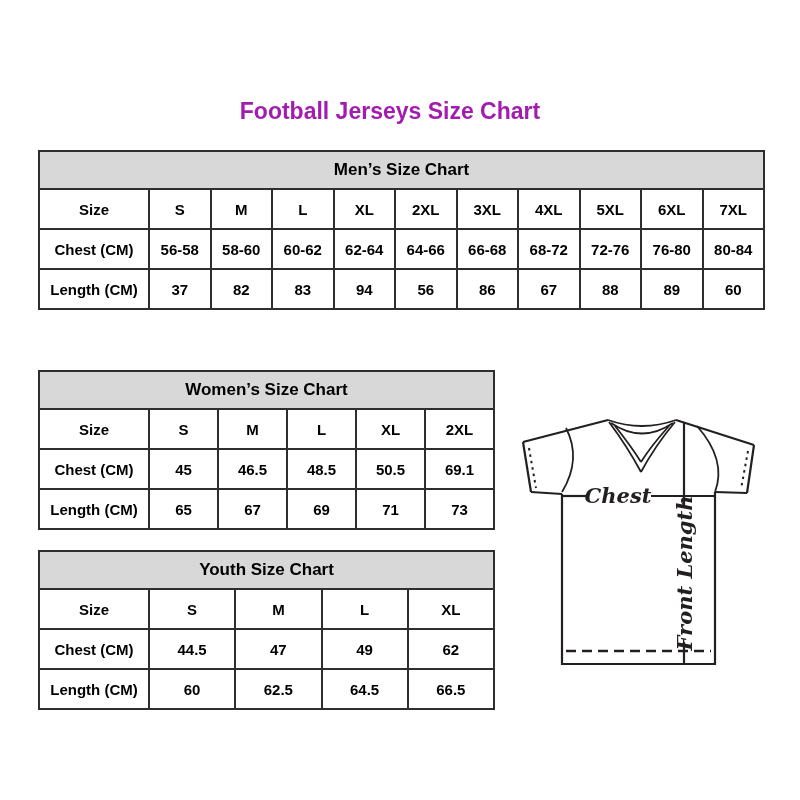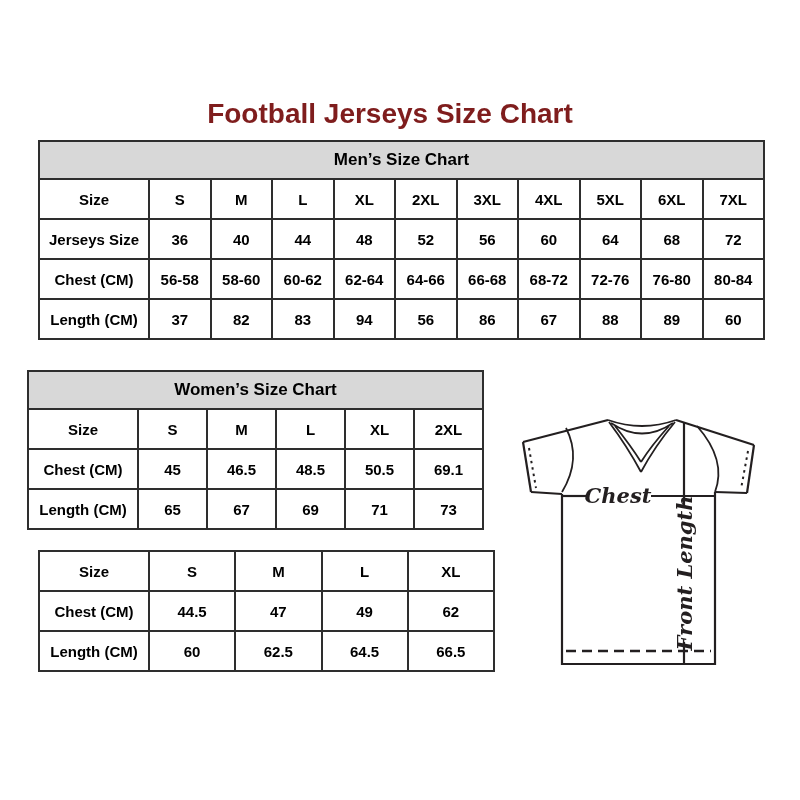--- a/index.html
+++ b/index.html
@@ -2,34 +2,34 @@
 <html><head>
 <meta charset="utf-8">
 <style>
   html,body { margin:0; padding:0; background:#ffffff; }
   .canvas {
     position:relative; width:800px; height:800px; background:#ffffff;
     font-family:"Liberation Sans", sans-serif; color:#000; overflow:hidden;
   }
   .page-title {
     position:absolute; top:98px; left:0; width:780px; text-align:center;
-    font-size:28px; font-weight:bold; color:#7f1d1d;
+    font-size:23px; font-weight:bold; color:#a21caf;
   }
   table.size-table {
     position:absolute; border-collapse:collapse; table-layout:fixed;
     background:#ffffff;
   }
   table.size-table td {
     border:2px solid #2e2e2e; text-align:center; vertical-align:middle;
     font-weight:bold; font-size:15px; padding:0; color:#000; overflow:hidden;
   }
   table.size-table td.title-cell { background:#d8d8d8; font-size:17px; height:36px; }
   table.size-table tr.data-row td { height:38px; }
-  #men-table   { left:38px; top:140px; width:727px;padding-left:44px; }
-  #women-table { left:27px; top:370px; width:457px;border-radius:31px; }
+  #men-table   { left:38px; top:150px; width:727px;padding-left:44px; }
+  #women-table { left:38px; top:370px; width:457px;border-radius:31px; }
   #youth-table { left:38px; top:550px; width:457px; }
   col.label-col { width:110px; }
   #jersey-diagram { position:absolute; left:505px; top:402px; width:268px; height:278px; }
   #jersey-diagram path, #jersey-diagram line { stroke:#231f20; fill:none; }
   .main-line   { stroke-width:2.2; }
   .thin-line   { stroke-width:1.8; }
   .dash-hem    { stroke-width:2.4; stroke-dasharray:10 6; }
   .dot-cuff    { stroke-width:2; stroke-dasharray:2.5 4; }
   .measure-txt {
     font-family:"DejaVu Serif", serif; font-style:italic; font-weight:bold;
@@ -68,33 +68,20 @@
         <td>L</td>
         <td>XL</td>
         <td>2XL</td>
         <td>3XL</td>
         <td>4XL</td>
         <td>5XL</td>
         <td>6XL</td>
         <td>7XL</td>
       </tr>
       <tr class="data-row">
-        <td>Jerseys Size</td>
-        <td>36</td>
-        <td>40</td>
-        <td>44</td>
-        <td>48</td>
-        <td>52</td>
-        <td>56</td>
-        <td>60</td>
-        <td>64</td>
-        <td>68</td>
-        <td>72</td>
-      </tr>
-      <tr class="data-row">
         <td>Chest (CM)</td>
         <td>56-58</td>
         <td>58-60</td>
         <td>60-62</td>
         <td>62-64</td>
         <td>64-66</td>
         <td>66-68</td>
         <td>68-72</td>
         <td>72-76</td>
         <td>76-80</td>
@@ -158,20 +145,23 @@
 
   <table class="size-table" id="youth-table">
     <colgroup>
         <col class="label-col">
         <col>
         <col>
         <col>
         <col>
       </colgroup>
     <tbody>
+      <tr>
+          <td class="title-cell" colspan="5">Youth Size Chart</td>
+        </tr>
       <tr class="data-row">
         <td>Size</td>
         <td>S</td>
         <td>M</td>
         <td>L</td>
         <td>XL</td>
       </tr>
       <tr class="data-row">
         <td>Chest (CM)</td>
         <td>44.5</td>

